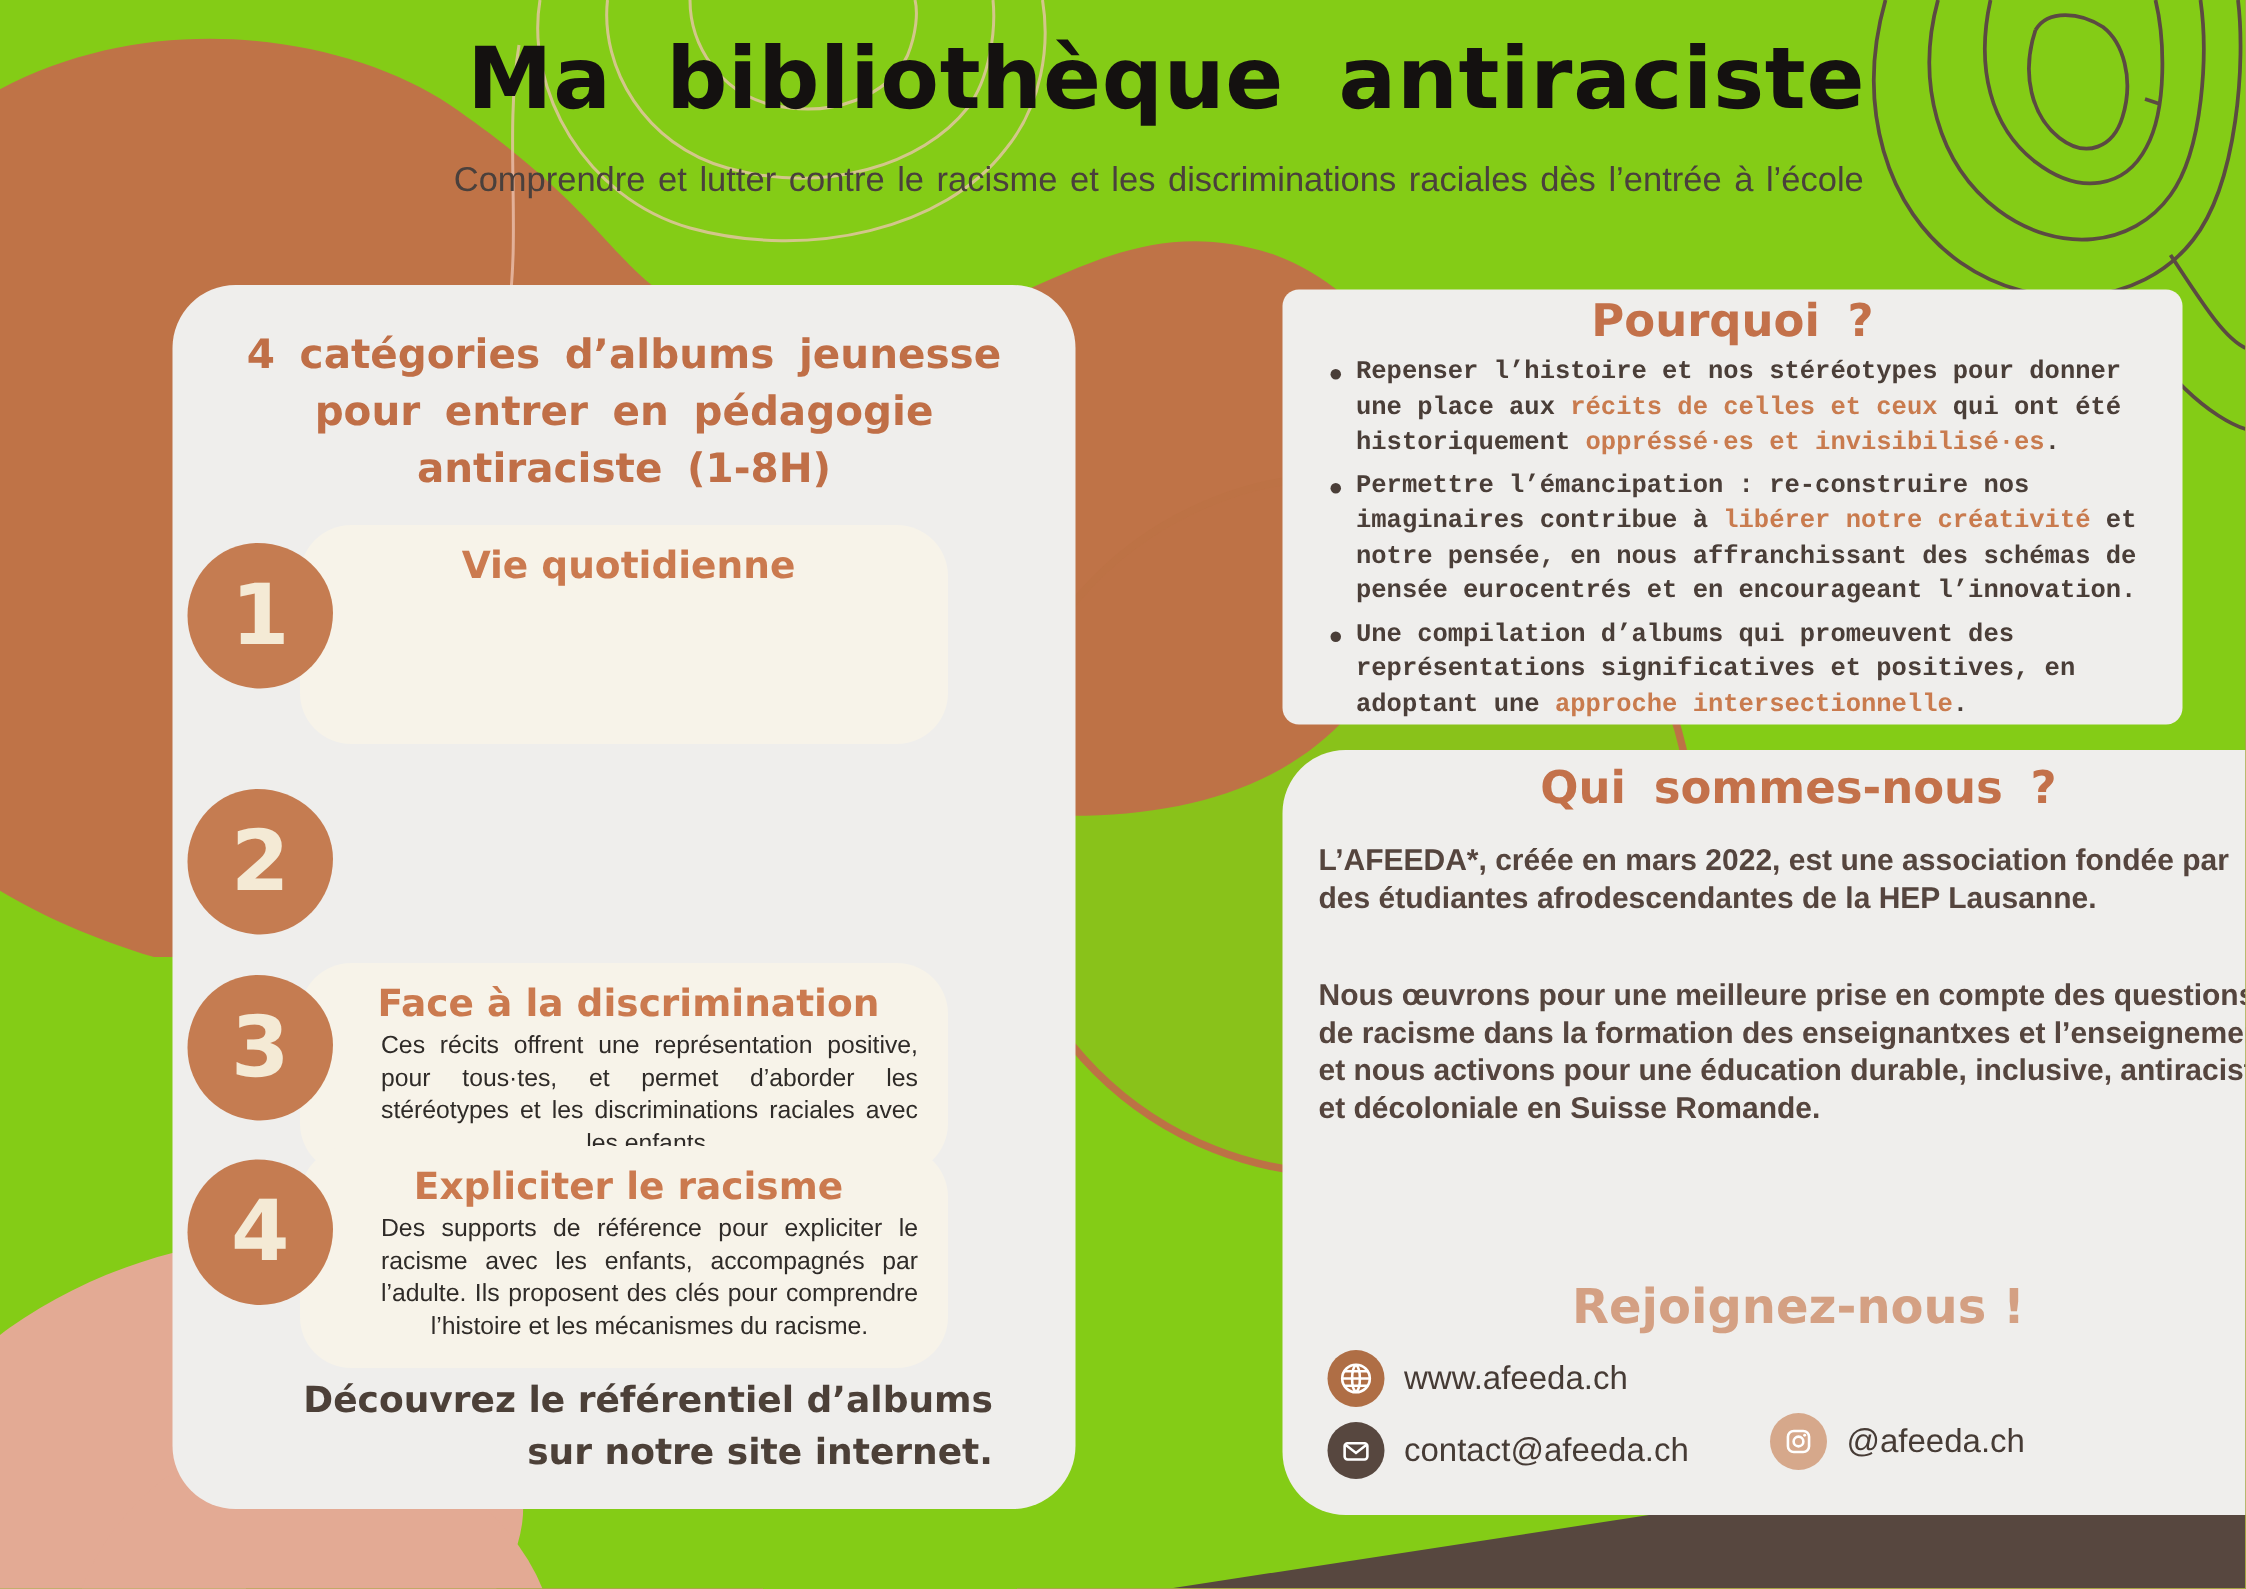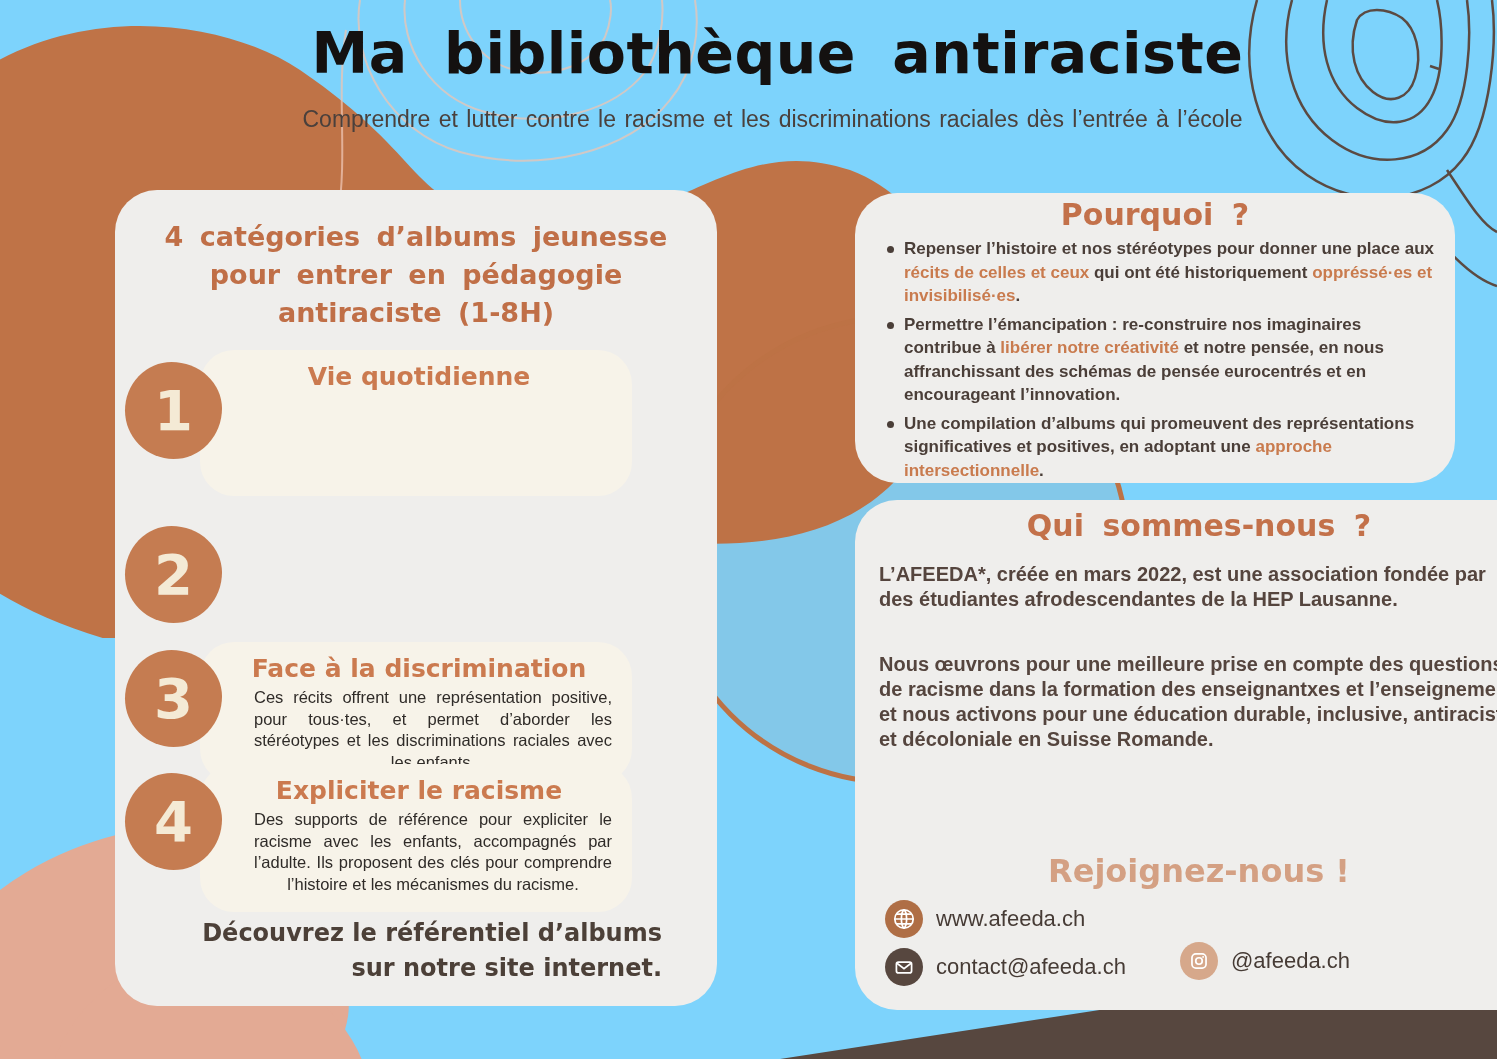--- a/index.html
+++ b/index.html
@@ -1,18 +1,18 @@
 <!DOCTYPE html>
 <html><head>
 <meta charset="utf-8">
 <style>
   html,body{margin:0;padding:0;background:#c68e6c;}
   #poster{
     position:relative;width:1497px;height:1059px;overflow:hidden;
-    background:#7dd3fc;
+    background:#84cc16;
     font-family:"Liberation Sans", sans-serif;
   }
   
   .blob-topleft{position:absolute;left:-30px;top:18px;width:1020px;height:620px;z-index:1;}
   .contours-tr{position:absolute;right:0;top:0;width:300px;height:345px;z-index:1;}
   .contours-title{position:absolute;left:330px;top:0;width:480px;height:215px;z-index:1;opacity:.75;}
   .mid-circle{position:absolute;left:660px;top:315px;width:460px;height:460px;border-radius:50%;
     border:5px solid #bd7245;background:rgba(184,112,66,.10);z-index:1;}
   .blob-pink1{position:absolute;left:-95px;top:838px;width:440px;height:340px;background:#e3aa94;
     border-radius:58% 42% 60% 40% / 55% 60% 40% 45%;transform:rotate(-14deg);z-index:1;}
@@ -26,21 +26,21 @@
   
   .title-wrap{position:absolute;left:0;right:0;top:20px;text-align:center;padding-left:58px;z-index:3;}
   .title-wrap h1{margin:0;font-family:"DejaVu Sans", sans-serif;font-weight:bold;
     font-size:57px;letter-spacing:.5px;word-spacing:16px;color:#141110;}
   .subtitle-wrap{position:absolute;left:0;right:0;top:106px;text-align:center;padding-left:48px;z-index:3;}
   .subtitle-wrap div{font-size:23px;color:#4a403c;word-spacing:2px;}
 
   
   .card{position:absolute;background:#efeeec;border-radius:42px;z-index:2;}
   .cat-card{left:115px;top:190px;width:602px;height:816px;}
-  .why-card{left:855px;top:193px;width:600px;height:290px;overflow:hidden;}
+  .why-card{left:855px;top:193px;width:600px;height:290px;overflow:hidden;border-radius:11px;}
   .who-card{left:855px;top:500px;width:688px;height:510px;overflow:hidden;}
 
   
   .cat-head{position:absolute;top:28px;left:18px;right:18px;text-align:center;
     font-family:"DejaVu Sans", sans-serif;font-weight:bold;font-size:27px;line-height:1.4;
     color:#c06f47;word-spacing:7px;}
   .bubble{position:absolute;left:85px;width:432px;background:#f7f3e9;border-radius:34px;
     padding:12px 20px 10px 26px;box-sizing:border-box;}
   .bubble h3{margin:0 0 4px 0;text-align:center;font-family:"DejaVu Sans", sans-serif;
     font-weight:bold;font-size:25px;color:#cb7a4f;}
@@ -53,21 +53,21 @@
   .num-circle{position:absolute;left:10px;width:97px;height:97px;background:#c57c51;
     border-radius:48% 52% 50% 50% / 50% 48% 52% 50%;display:flex;align-items:center;justify-content:center;
     font-family:"DejaVu Sans", sans-serif;font-weight:bold;font-size:56px;color:#f4ead5;z-index:3;}
   .c1{top:172px;} .c2{top:336px;} .c3{top:460px;} .c4{top:583px;}
   .cat-footer{position:absolute;top:726px;left:55px;right:55px;text-align:right;
     font-family:"DejaVu Sans", sans-serif;font-weight:bold;font-size:24px;line-height:1.45;color:#4c4038;}
 
   
   .why-head{position:absolute;top:4px;left:0;right:0;text-align:center;
     font-family:"DejaVu Sans", sans-serif;font-weight:bold;font-size:30px;color:#c3714a;word-spacing:8px;}
-  .why-list{position:absolute;top:44px;left:30px;right:12px;margin:0;padding:0;list-style:none;}
+  .why-list{position:absolute;top:44px;left:30px;right:12px;margin:0;padding:0;list-style:none;font-family:Liberation Mono, monospace;}
   .why-list li{position:relative;padding-left:19px;margin-bottom:5px;
     font-weight:bold;font-size:17px;line-height:23.5px;color:#4a3e38;}
   .why-list li::before{content:"";position:absolute;left:2px;top:9px;width:7px;height:7px;
     border-radius:50%;background:#4a3e38;}
   .hl{color:#c97b4e;}
 
   
   .who-head{position:absolute;top:8px;left:0;right:0;text-align:center;
     font-family:"DejaVu Sans", sans-serif;font-weight:bold;font-size:30px;color:#c3714a;word-spacing:8px;}
   .who-p{position:absolute;left:24px;right:24px;margin:0;text-align:left;

